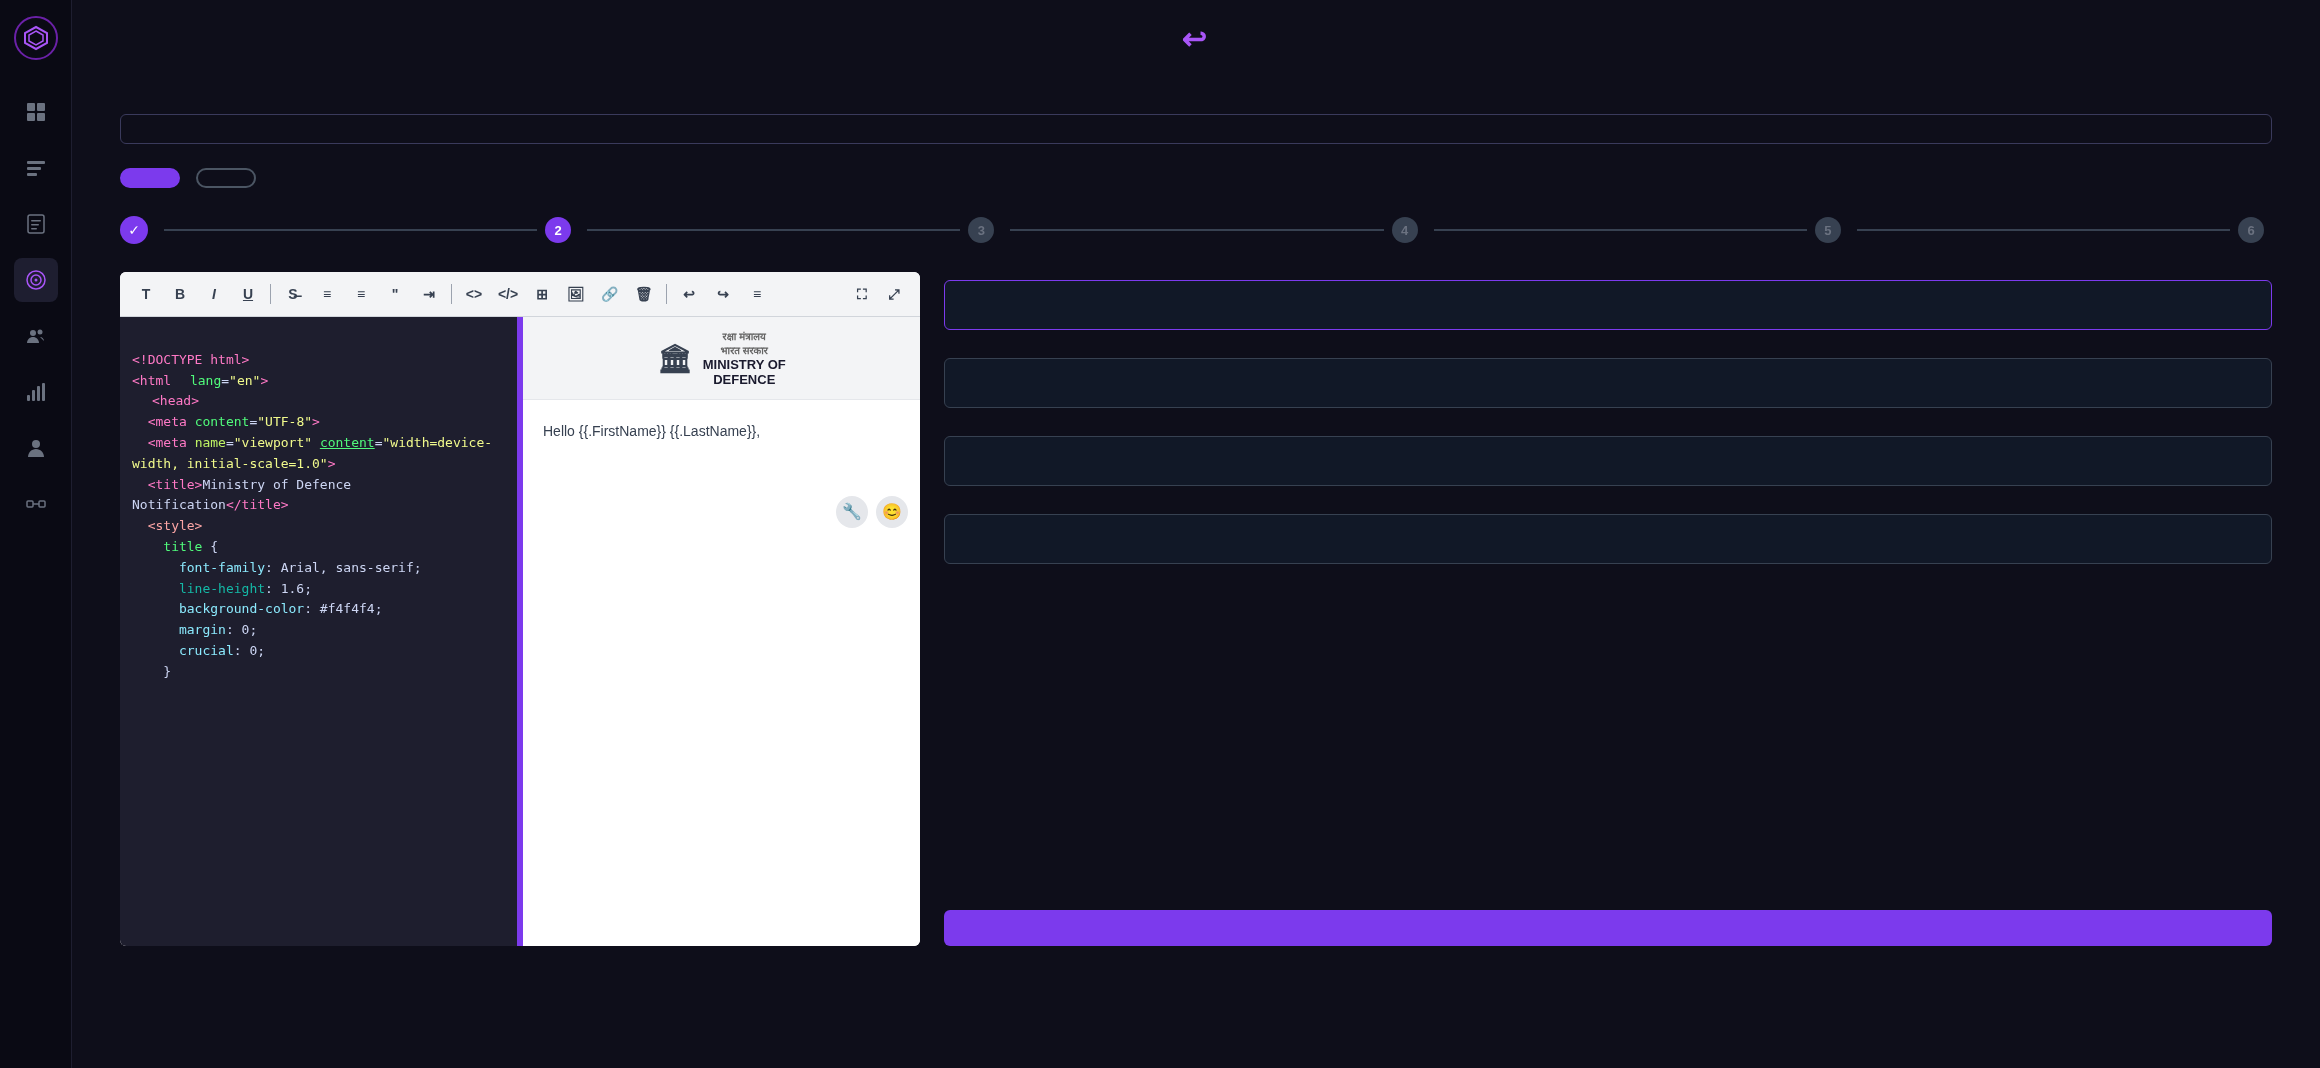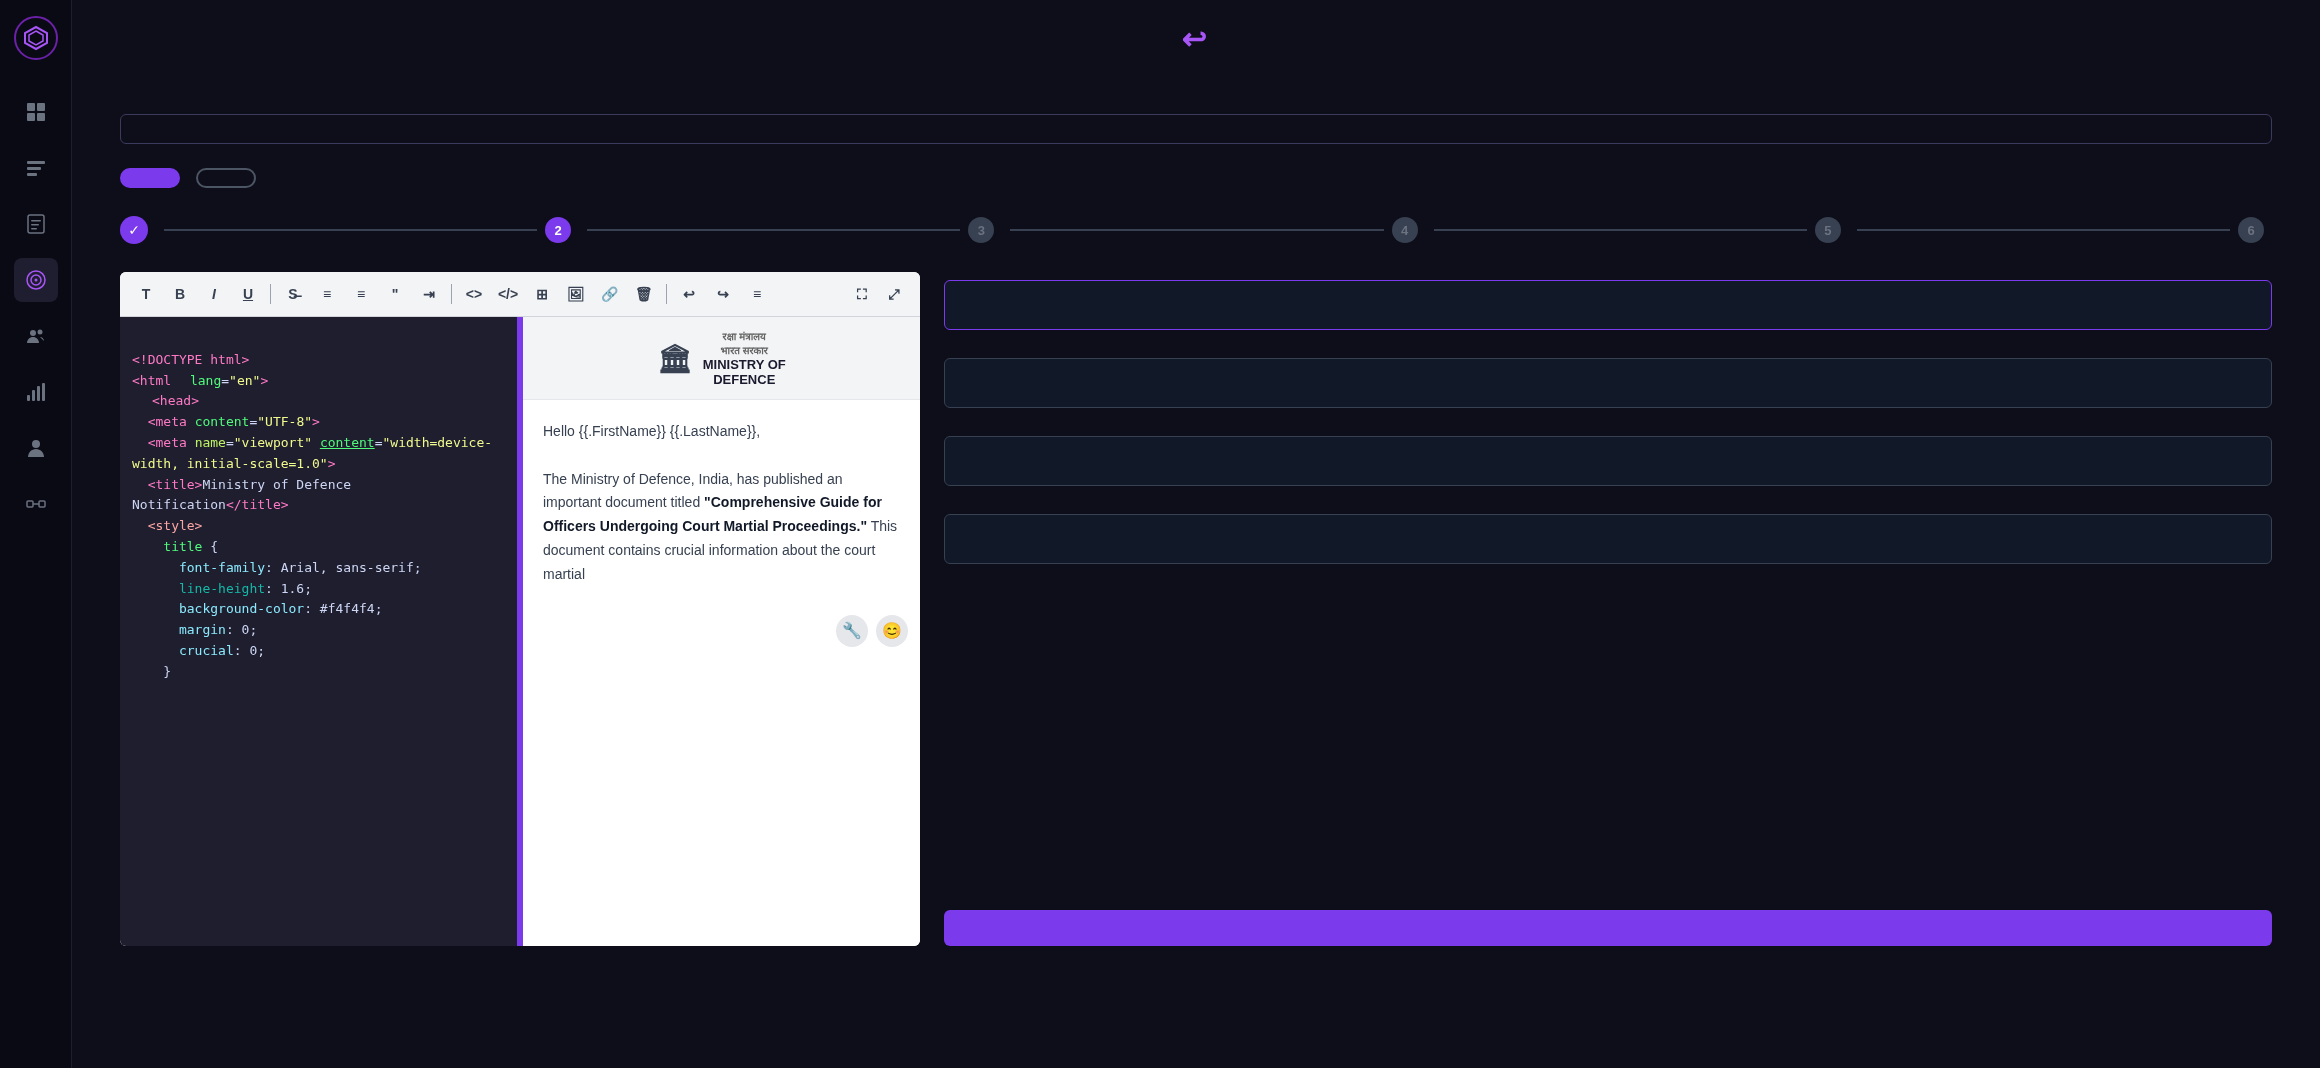--- a/index.html
+++ b/index.html
@@ -554,21 +554,20 @@
                 <span class="preview-logo-icon">🏛</span>
                 <div>
                   <div style="font-size:10px;color:#666;">रक्षा मंत्रालय<br>भारत सरकार</div>
                   <div style="font-size:13px;font-weight:700;color:#1a1a2e;">MINISTRY OF<br>DEFENCE</div>
                 </div>
               </div>
             </div>
             <div class="preview-content">
               <p>Hello {{.FirstName}} {{.LastName}},</p>
               <br>
-              <p>The Ministry of Defence, India, has published an important document titled <strong>"Comprehensive Guide for Officers Undergoing Court Martial Proceedings."</strong> This document contains crucial information about the court martial</p>
             </div>
             <div style="display:flex;justify-content:flex-end;padding:8px 12px;gap:8px;">
               <div class="footer-icon">🔧</div>
               <div class="footer-icon">😊</div>
             </div>
           </div>
         </div>
       </div>
 
       <div class="form-panel">

